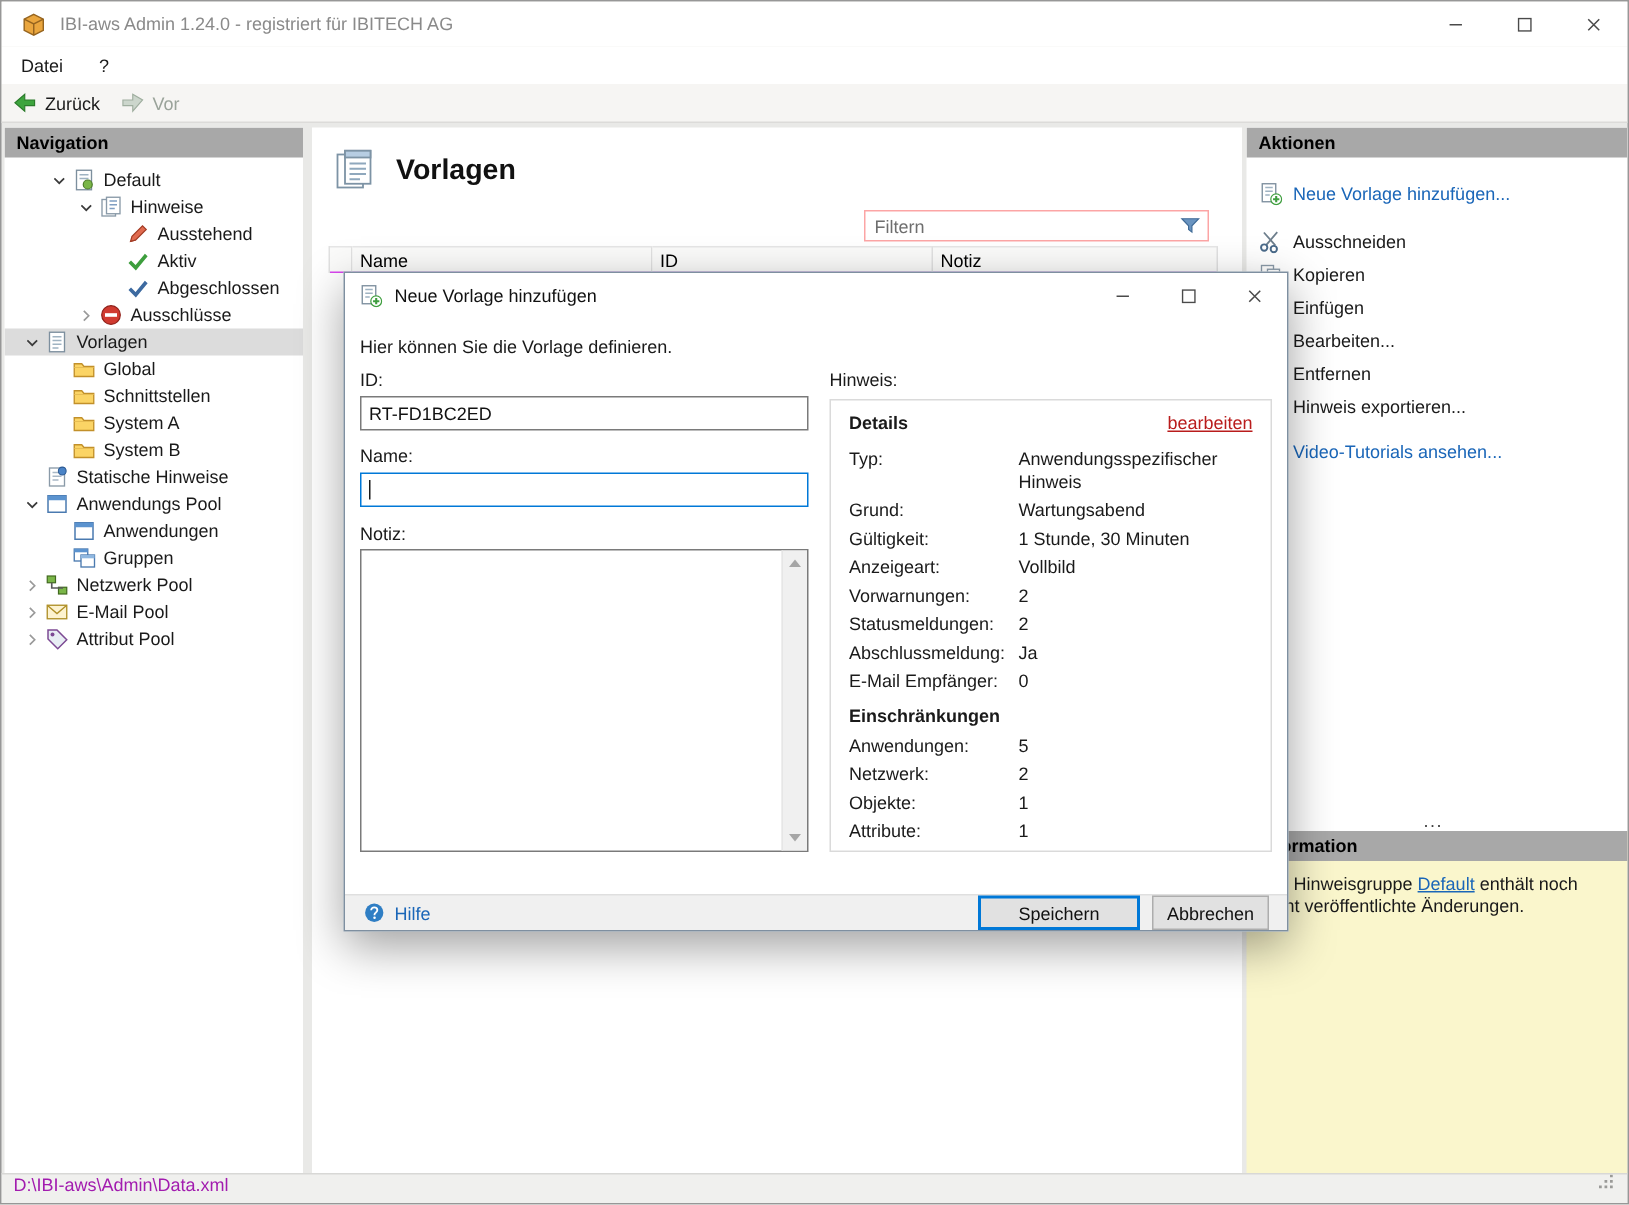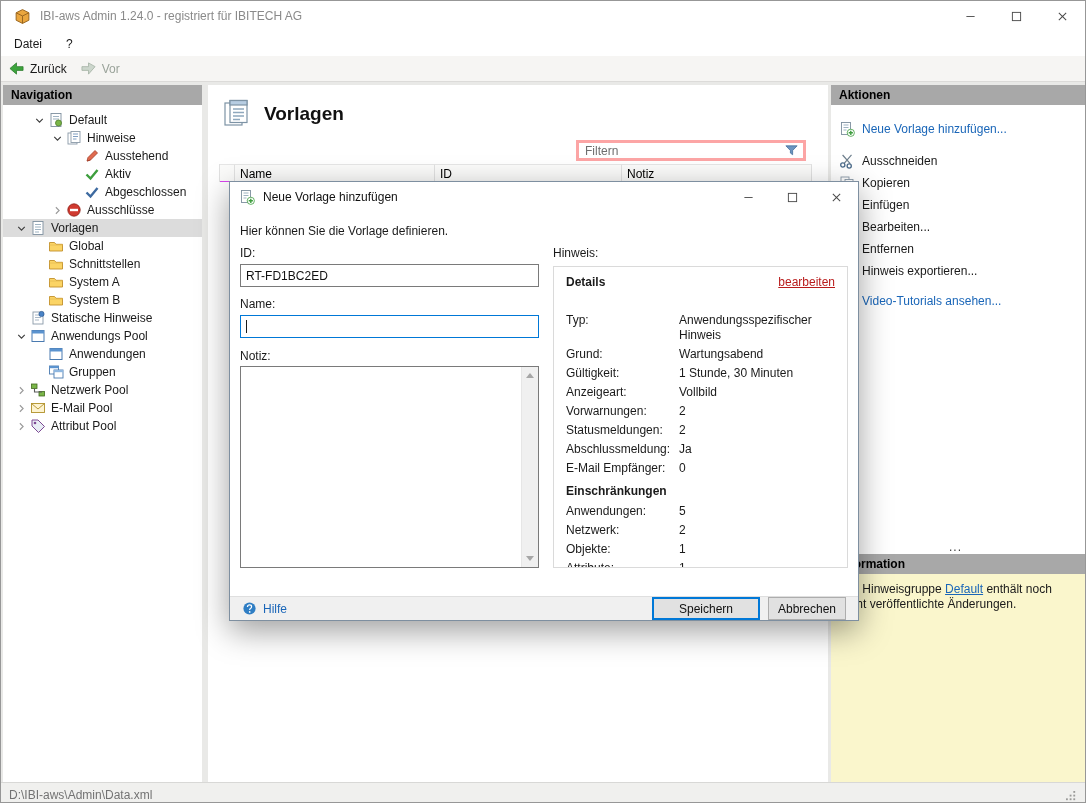--- a/index.html
+++ b/index.html
@@ -34,21 +34,21 @@
   .tree-row.selected{background:#dcdcdc}
   .lvl0{padding-left:10px}.lvl1{padding-left:28px}.lvl2{padding-left:46px}.lvl3{padding-left:64px}
   .chev{width:17px;height:16px;flex:0 0 17px;display:flex;align-items:center;justify-content:center}
   .chev svg{width:13px;height:13px}
   .tree-ic{width:16px;height:16px;flex:0 0 16px;margin-right:5px}
 
   .main-panel{position:absolute;left:207px;top:3px;width:620px;bottom:0;background:#fff;overflow:hidden}
   .main-title-row{display:flex;align-items:center;gap:11px;padding:13px 0 0 13px}
   .big-ic{width:32px;height:32px}
   .page-title{font-size:19px;font-weight:bold;color:#111}
-  .filter-box{position:absolute;left:368px;top:55px;width:230px;height:21px;border:3px solid #fca5a5;
+  .filter-box{position:absolute;left:368px;top:55px;width:230px;height:21px;border:1px solid #fca5a5;
               display:flex;align-items:center;background:#fff}
   .filter-input{flex:1;min-width:0;border:0;outline:0;font:inherit;padding-left:6px;color:#222;background:transparent}
   .filter-input::placeholder{color:#6e6e6e}
   .funnel{width:15px;height:15px;margin-right:4px;flex:0 0 15px;cursor:pointer}
   .table-head{position:absolute;left:11px;top:79px;display:flex;height:18px;border-left:1px solid #e1e1e1}
   .th{border-right:1px solid #e1e1e1;border-top:1px solid #e6e6e6;border-bottom:1px solid #d946ef;
       background:#fbfbfa;padding:2px 0 1px 5px;color:#000000;cursor:pointer}
   .th-icon{width:15px}.th-name{width:200px}.th-id{width:187px}.th-notiz{width:190px}
 
   .right-col{position:absolute;left:830px;right:0;top:3px;bottom:0}
@@ -60,21 +60,21 @@
   .a-dark{color:#1a1a1a}
   .g2{margin-bottom:2px}
   .g2-first{margin-top:12px}
   .video{margin-top:10px}
   .overflow-dots{position:absolute;left:118px;top:455px;color:#3c3c3c;letter-spacing:1px}
   .info-panel{position:absolute;left:0;right:0;top:469px;bottom:0;background:#faf6cc;display:flex;flex-direction:column}
   .info-body{padding:8px 10px;line-height:15px}
   .info-link{color:#1a66b8;text-decoration:underline;cursor:pointer}
 
   .statusbar{position:absolute;left:0;right:0;bottom:0;height:20px;background:#f0f0ee;border-top:1px solid #d8d8d6;
-             display:flex;align-items:flex-end;padding:0 8px;color:#737373}
+             display:flex;align-items:flex-start;padding:0 8px;color:#a21caf}
   .grip{margin-left:auto;width:11px;height:11px}
 
   
   .dialog{position:absolute;left:228px;top:180px;width:630px;height:440px;background:#fff;
           border:1px solid #7e8fa0;box-shadow:0 10px 30px rgba(0,0,0,.38);z-index:10}
   .dlg-titlebar{height:30px;display:flex;align-items:center;padding-left:9px}
   .dlg-titlebar .dlg-ic{width:16px;height:16px}
   .dlg-title{margin-left:8px;color:#111}
   .dlg-controls{margin-left:auto;display:flex;height:100%}
   .dlg-btn{width:44px;display:flex;align-items:center;justify-content:center;cursor:pointer}
@@ -90,21 +90,21 @@
   .lab-notiz{top:167px}
   .f-textarea{position:absolute;left:10px;top:184px;width:299px;height:202px;border:1px solid #7a7a7a;background:#fff}
   .sb{position:absolute;right:0;top:0;bottom:0;width:17px;background:#f0f0f0;border-left:1px solid #e6e6e6}
   .sb-up,.sb-down{position:absolute;left:0;width:16px;height:17px;cursor:pointer}
   .sb-up{top:0}.sb-down{bottom:0}
   .sb-up::after{content:"";position:absolute;left:4px;top:6px;border:4px solid transparent;border-bottom:5px solid #a6a6a6;border-top:0}
   .sb-down::after{content:"";position:absolute;left:4px;top:6px;border:4px solid transparent;border-top:5px solid #a6a6a6;border-bottom:0}
   .lab-hinweis{left:323px;top:64px}
   .details-box{position:absolute;left:323px;top:84px;width:295px;height:302px;border:1px solid #dadada;
                background:#fff;padding:8px 12px;overflow:hidden}
-  .details-head{display:flex;align-items:baseline;justify-content:space-between;margin-bottom:24px}
+  .details-head{display:flex;align-items:baseline;justify-content:space-between;margin-bottom:10px}
   .details-title{font-weight:bold}
   .edit-link{color:#b91c1c;text-decoration:underline;cursor:pointer}
   .drow{display:flex;margin-bottom:4px;line-height:15px}
   .dlabel{flex:0 0 113px}
   .dval{flex:1}
   .restrict-title{font-weight:bold;margin:8px 0 6px}
   .dlg-footer{position:absolute;left:0;right:0;bottom:0;height:24px;background:#f0f0f0;border-top:1px solid #dfdfdf;
               display:flex;align-items:center;padding:0 12px}
   .help{display:flex;align-items:center;gap:6px;color:#1a66b8;cursor:pointer;margin-right:auto}
   .help svg{width:15px;height:15px}

